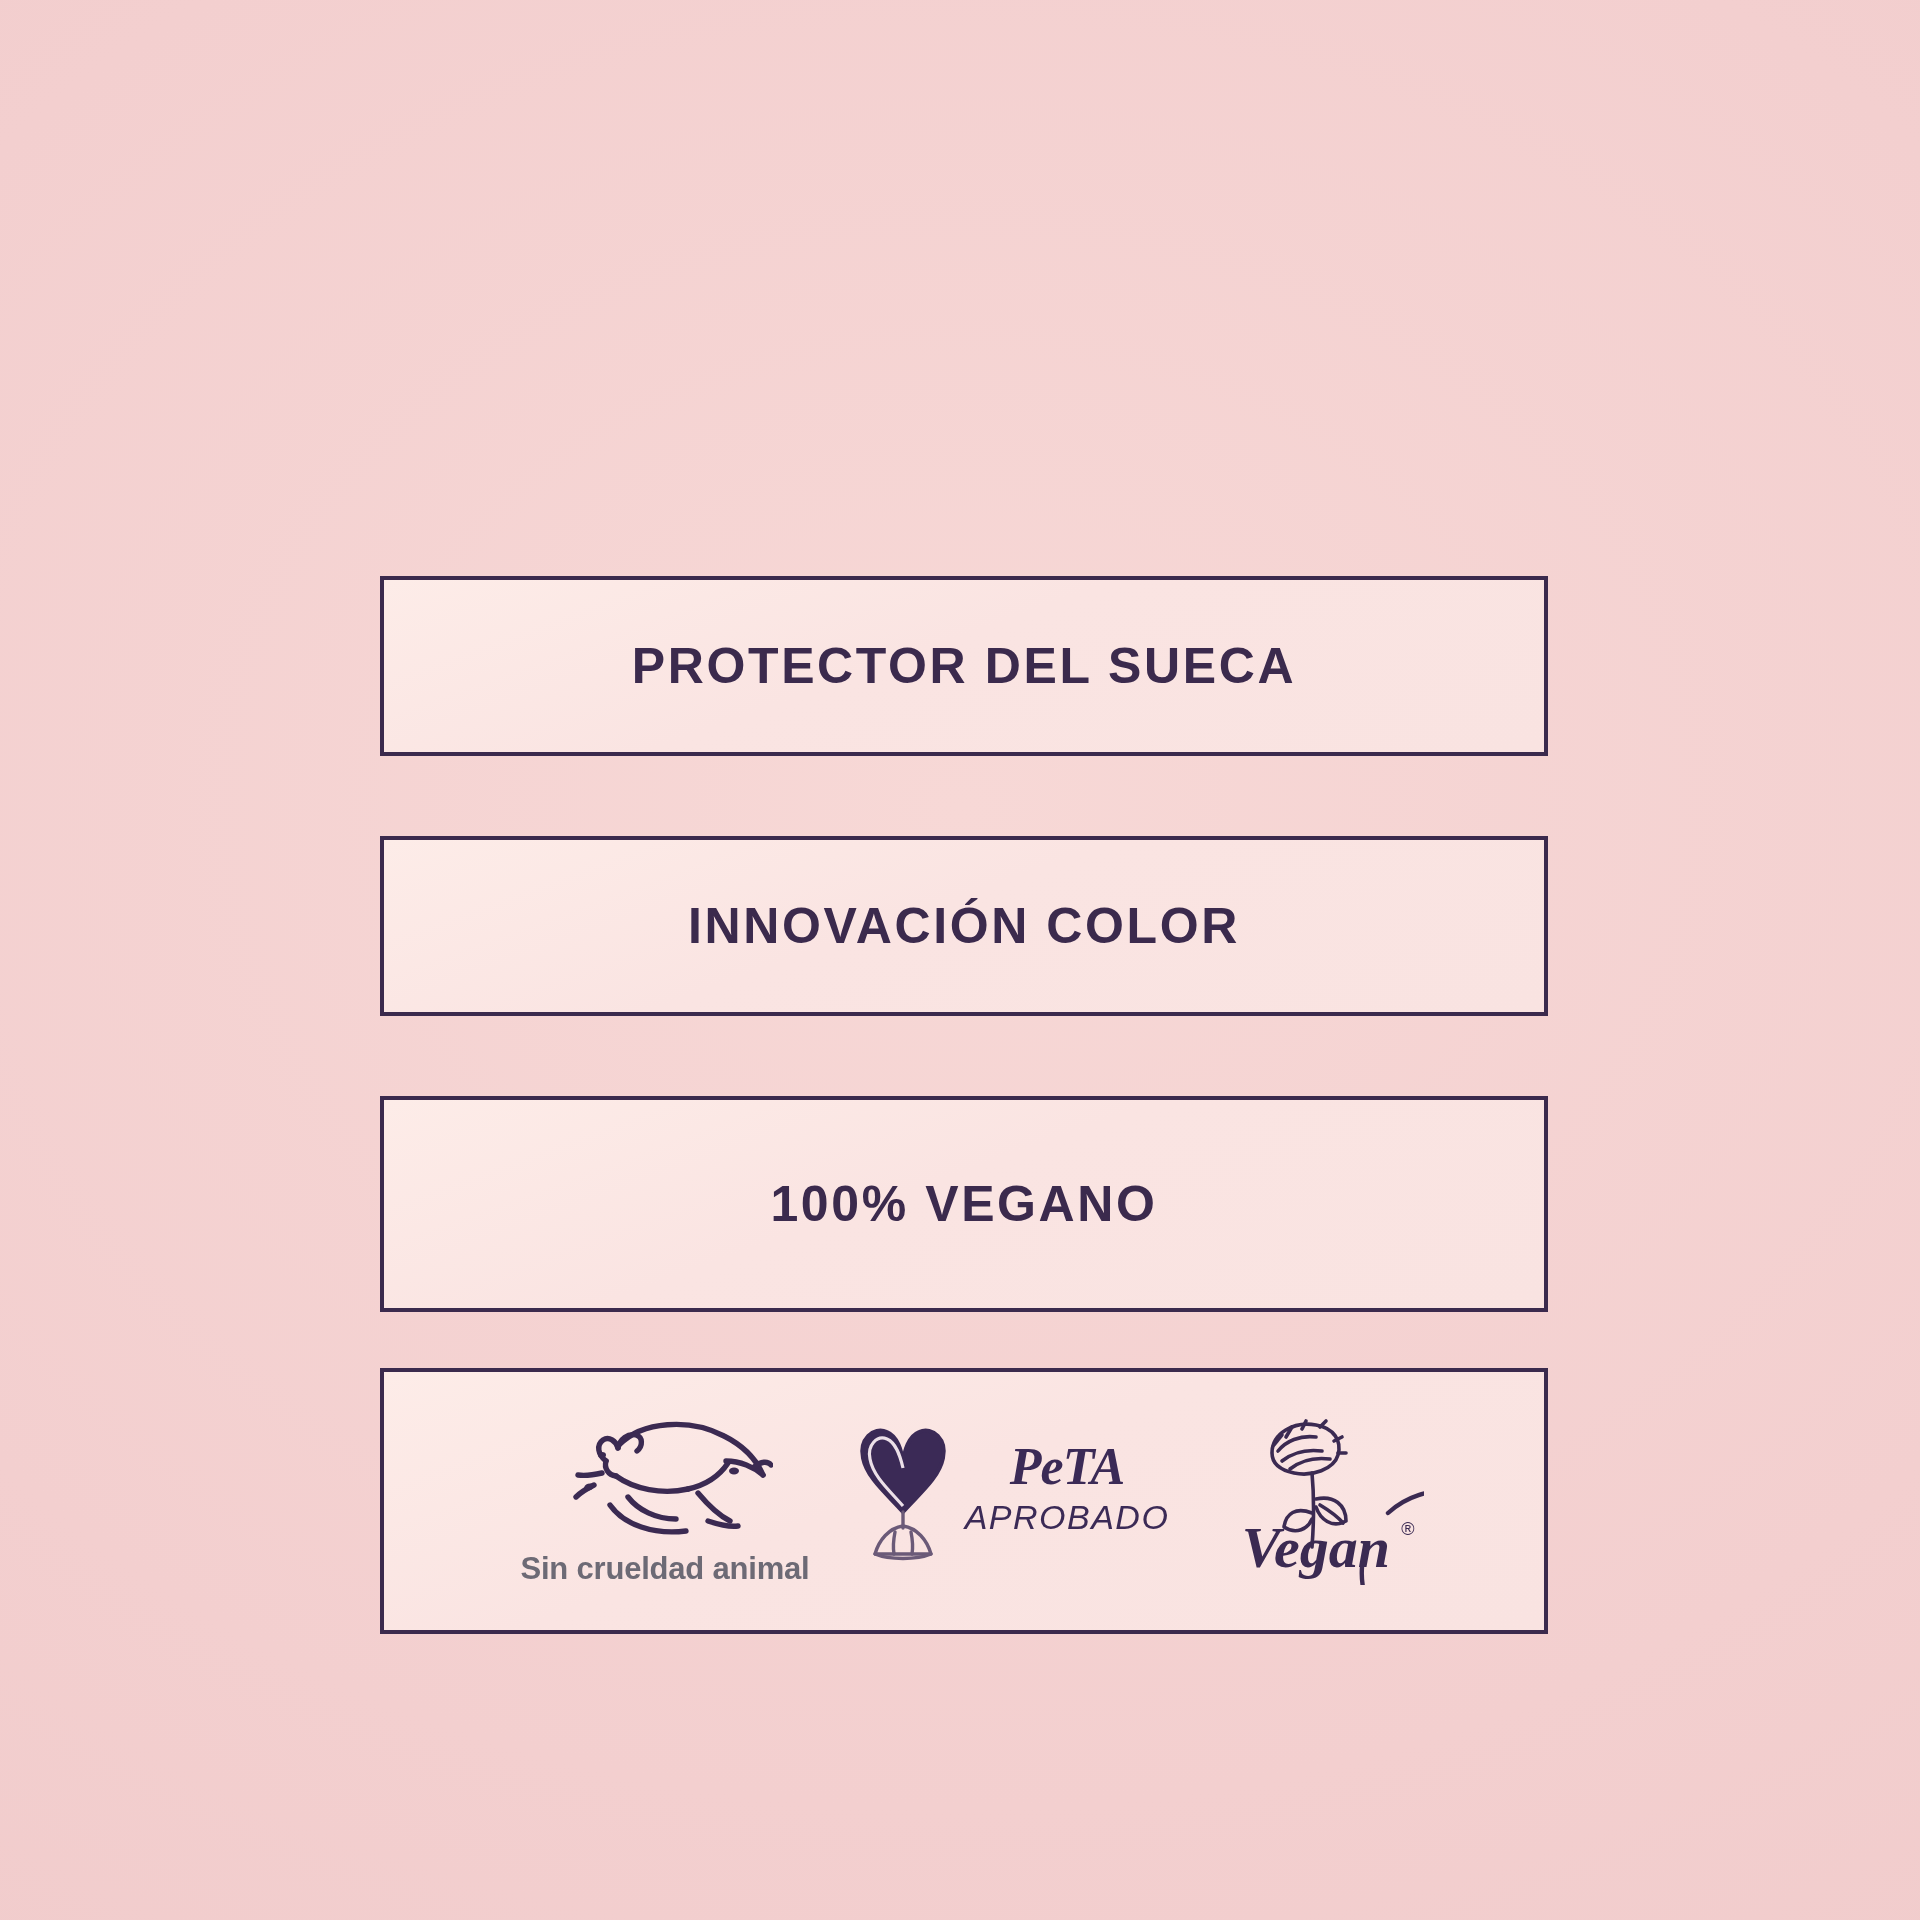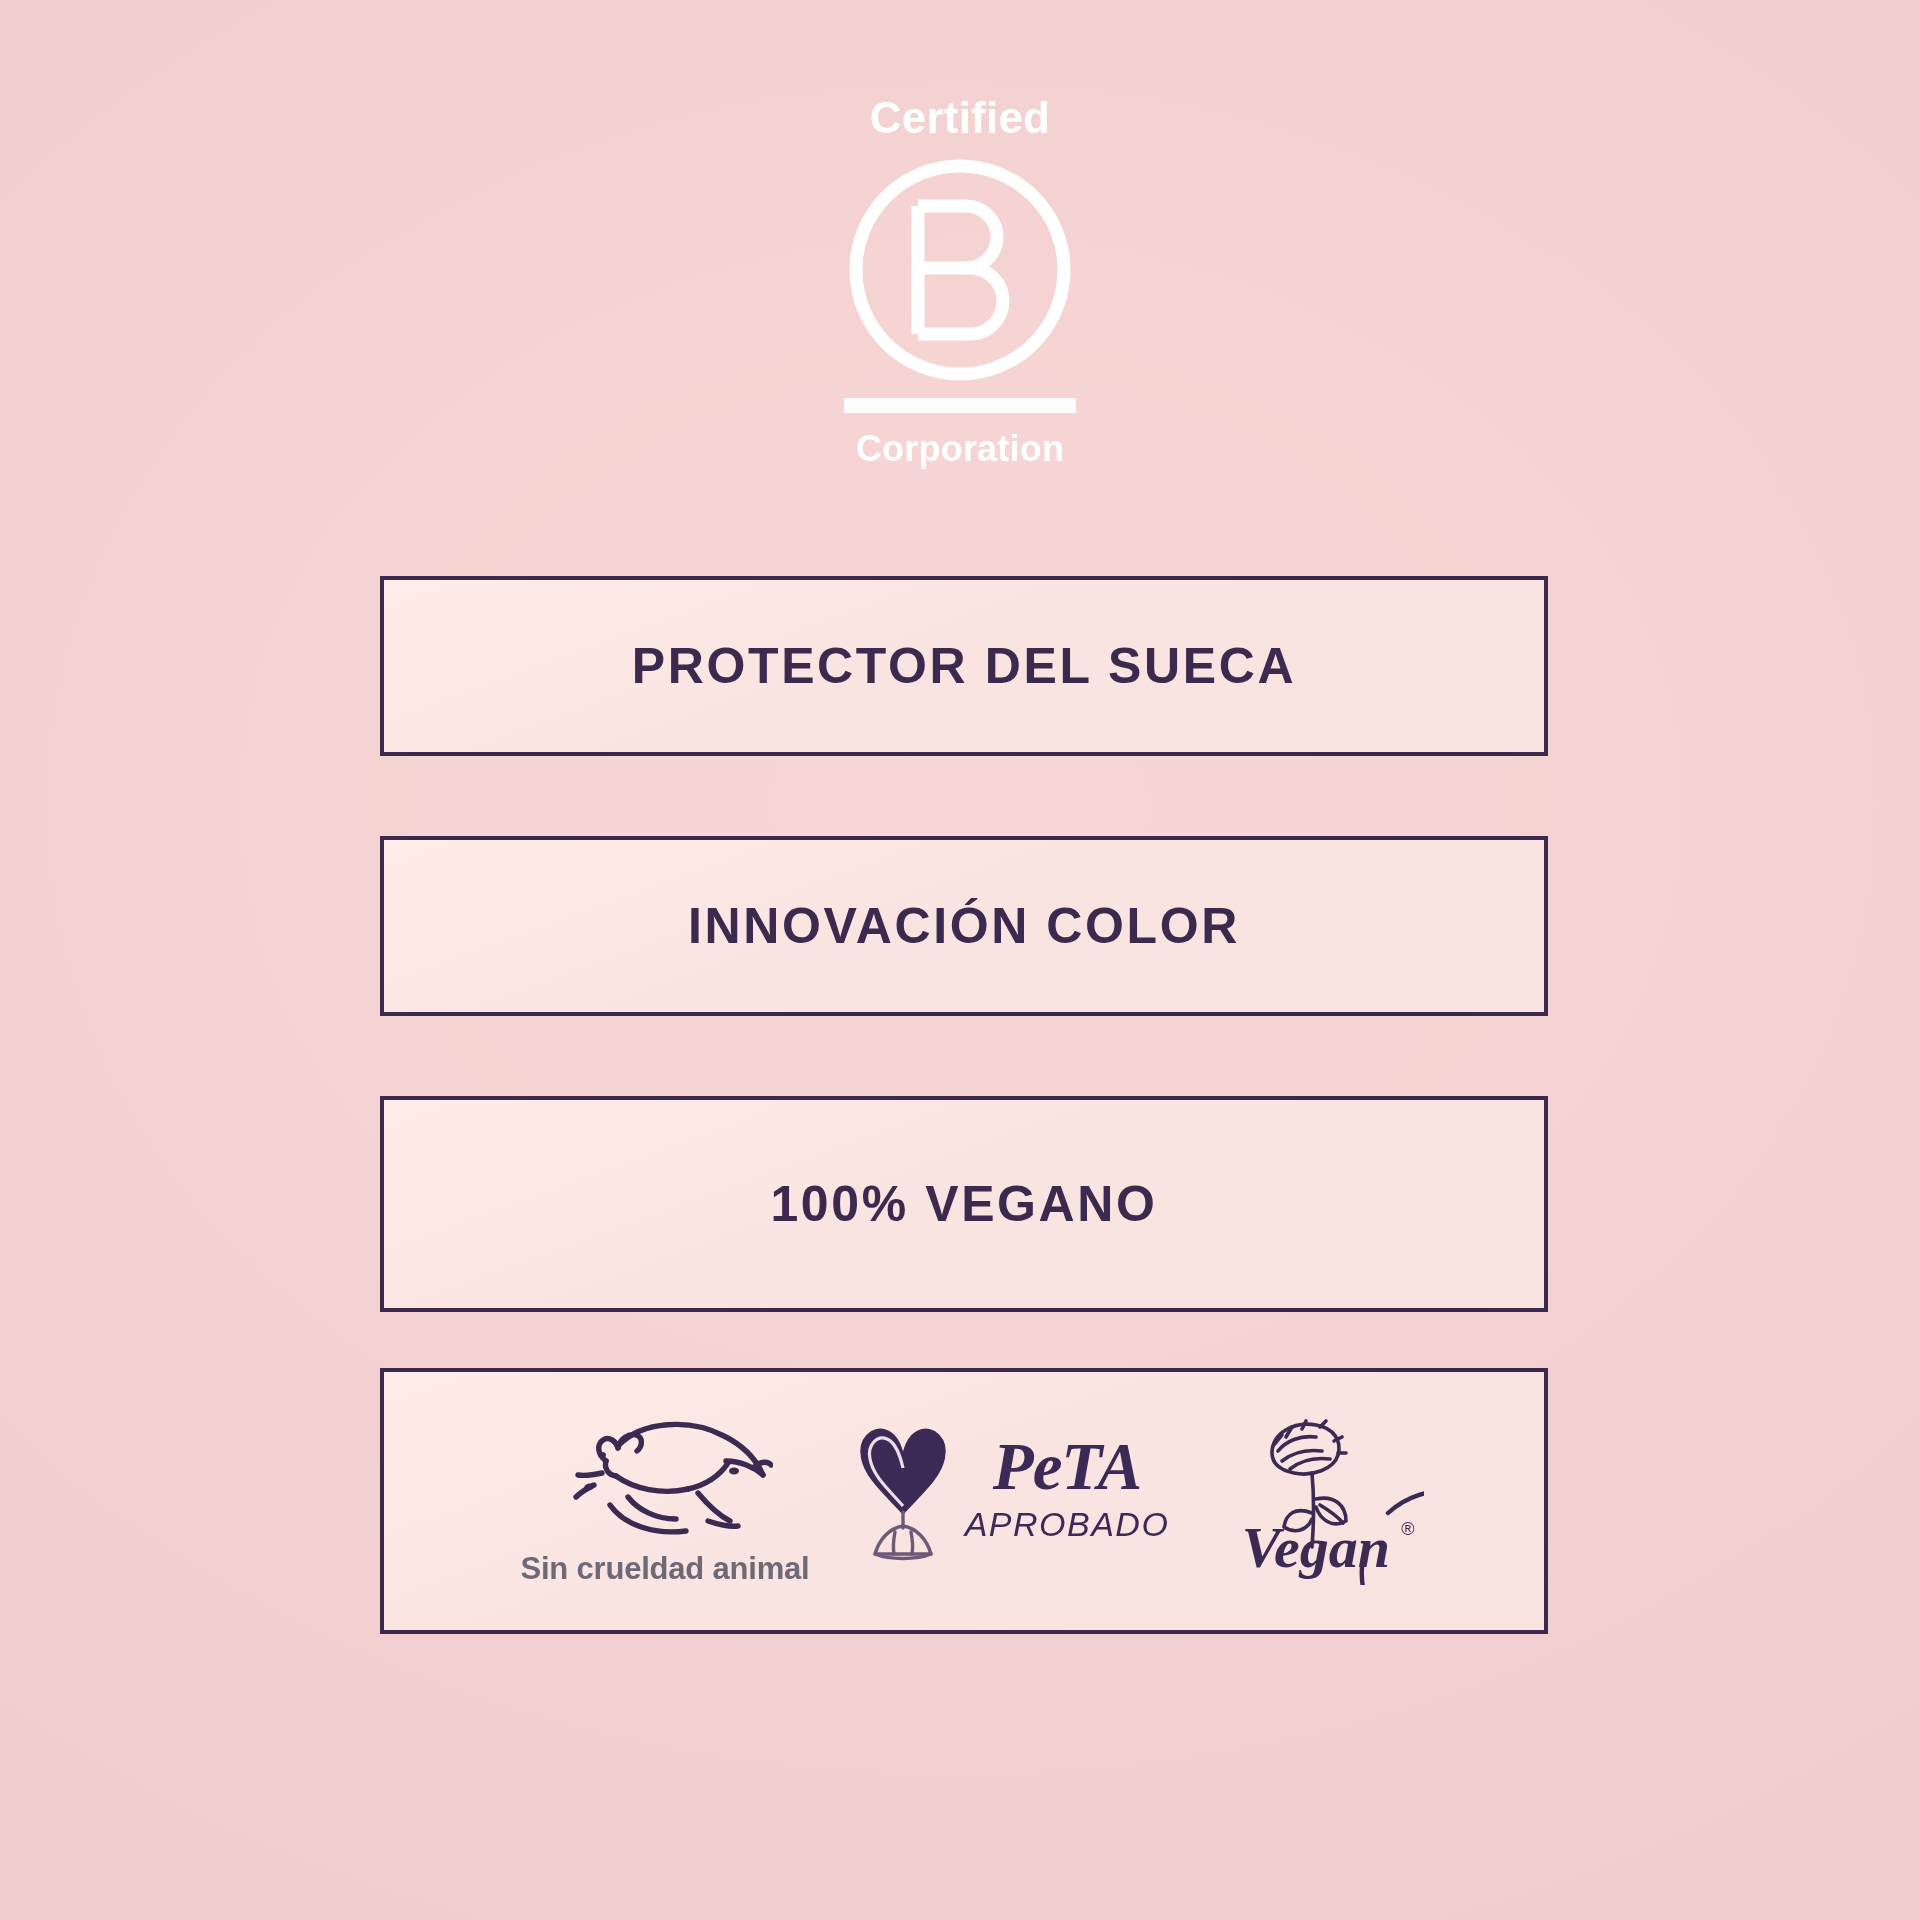--- a/index.html
+++ b/index.html
@@ -134,21 +134,21 @@
   #cert-peta .heart-mark { width: 108px; height: 148px; flex: 0 0 auto; }
   #cert-peta .peta-text {
     display: flex;
     flex-direction: column;
     align-items: center;
   }
   #cert-peta .peta-word {
     font-family: "Liberation Serif", serif;
     font-style: italic;
     font-weight: 700;
-    font-size: 67px;
+    font-size: 52px;
     line-height: 0.92;
     color: #3b2a56;
     letter-spacing: -1px;
   }
   #cert-peta .peta-sub {
     font-family: "Liberation Sans", sans-serif;
     font-weight: 400;
     font-size: 34px;
     color: #3b2a56;
     letter-spacing: 1.5px;
@@ -158,42 +158,20 @@
 
   
   #cert-vegan { width: 230px; margin-bottom: 22px; }
   #cert-vegan .mark { width: 212px; height: 190px; }
 </style>
 </head>
 <body>
 
 <div id="page">
 
-  <div id="bcorp">
-    <div class="word-top">Certified</div>
-
-    <div class="circle-wrap">
-      <svg viewBox="0 0 232 232" width="232" height="232" aria-hidden="true">
-        <circle cx="116" cy="116" r="104" fill="none" stroke="#ffffff" stroke-width="13"></circle>
-
-        <g fill="none" stroke="#ffffff" stroke-width="13" stroke-linecap="butt">
-          <line x1="74" y1="52" x2="74" y2="180"></line>
-          <line x1="74" y1="52" x2="122" y2="52"></line>
-          <line x1="74" y1="114" x2="124" y2="114"></line>
-          <line x1="74" y1="180" x2="126" y2="180"></line>
-          <path d="M122 52 a31 31 0 0 1 0 62"></path>
-          <path d="M126 114 a33 33 0 0 1 0 66"></path>
-        </g>
-      </svg>
-    </div>
-
-    <div class="bar"></div>
-
-    <div class="word-bottom">Corporation</div>
-  </div>
 
   <div class="box" id="box-1">
     <div class="claim-text">PROTECTOR DEL SUECA</div>
   </div>
 
   <div class="box" id="box-2">
     <div class="claim-text">INNOVACIÓN COLOR</div>
   </div>
 
   <div class="box" id="box-3">

